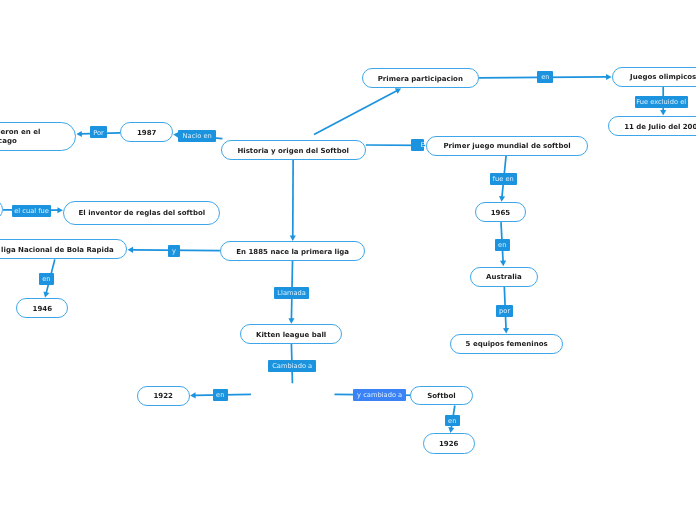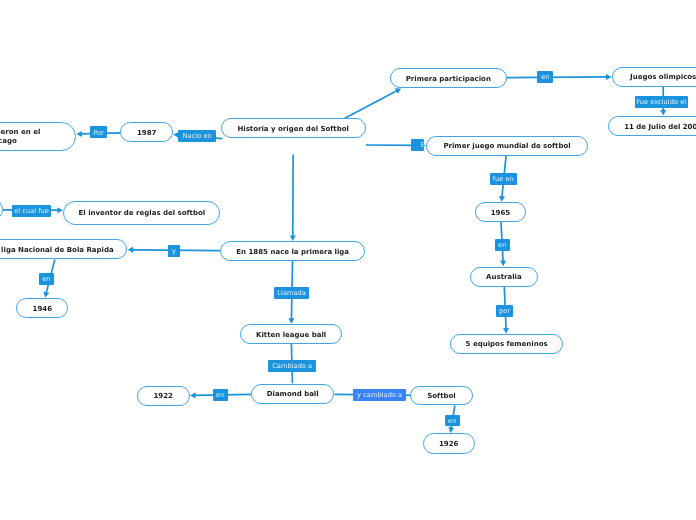--- a/index.html
+++ b/index.html
@@ -96,24 +96,24 @@
         <polygon points="450.4331528356196,433.00504702496 448.2925822303208,427.0914645672842 454.3156150997123,428.05742266897903" fill="#1b93de"></polygon>
       </g>
     </svg>
 <div class="node" style="left: -87.4px; top: 199.3px; width: 90.2px; height: 20.6px; border-color: rgb(62, 166, 232); background: rgb(255, 255, 255); color: rgb(28, 28, 28);"></div>
     <div class="node" style="left: -73.7px; top: 121.6px; width: 149.8px; height: 29px; border-color: rgb(62, 166, 232); background: rgb(255, 255, 255); color: rgb(28, 28, 28);">
       <span style="max-width: 86px;">Se escribieron en el Chicago</span>
     </div>
     <div class="node" style="left: 120.2px; top: 122px; width: 52.9px; height: 20.4px; border-color: rgb(62, 166, 232); background: rgb(255, 255, 255); color: rgb(28, 28, 28);">
       <span>1987</span>
     </div>
-    <div class="node" style="left: 220.5px; top: 118px; width: 145.4px; height: 19.9px; border-color: rgb(62, 166, 232); background: rgb(255, 255, 255); color: rgb(28, 28, 28); text-align: right;">
+    <div class="node" style="left: 220.5px; top: 140px; width: 145.4px; height: 19.9px; border-color: rgb(62, 166, 232); background: rgb(255, 255, 255); color: rgb(28, 28, 28); text-align: right;">
       <span>Historia y origen del Softbol</span>
     </div>
-    <div class="node" style="left: 361.5px; top: 68.2px; width: 117.6px; height: 20px; border-color: rgb(62, 166, 232); background: rgb(255, 255, 255); color: rgb(28, 28, 28); margin-left: 28px;">
+    <div class="node" style="left: 361.5px; top: 68.2px; width: 117.6px; height: 20px; border-color: rgb(62, 166, 232); background: rgb(255, 255, 255); color: rgb(28, 28, 28);">
       <span>Primera participacion</span>
     </div>
     <div class="node" style="left: 612px; top: 66.5px; width: 102.4px; height: 20.2px; border-color: rgb(62, 166, 232); background: rgb(255, 255, 255); color: rgb(28, 28, 28);">
       <span>Juegos olimpicos</span>
     </div>
     <div class="node" style="left: 607.6px; top: 115.8px; width: 111.2px; height: 20.3px; border-color: rgb(62, 166, 232); background: rgb(255, 255, 255); color: rgb(28, 28, 28);">
       <span>11 de Julio del 2005</span>
     </div>
     <div class="node" style="left: 426.1px; top: 136px; width: 161.9px; height: 19.8px; border-color: rgb(62, 166, 232); background: rgb(255, 255, 255); color: rgb(28, 28, 28);">
       <span>Primer juego mundial de softbol</span>
@@ -134,23 +134,20 @@
       <span>liga Nacional de Bola Rapida</span>
     </div>
     <div class="node" style="left: 16.4px; top: 297.9px; width: 51.9px; height: 20.2px; border-color: rgb(62, 166, 232); background: rgb(255, 255, 255); color: rgb(28, 28, 28);">
       <span>1946</span>
     </div>
     <div class="node" style="left: 219.9px; top: 241.3px; width: 145.6px; height: 19.6px; border-color: rgb(62, 166, 232); background: rgb(255, 255, 255); color: rgb(28, 28, 28);">
       <span>En 1885 nace la primera liga</span>
     </div>
     <div class="node" style="left: 240.1px; top: 324.1px; width: 102.1px; height: 19.7px; border-color: rgb(62, 166, 232); background: rgb(255, 255, 255); color: rgb(28, 28, 28);">
       <span>Kitten league ball</span>
-    </div>
-    <div class="node" style="left: 250.9px; top: 383.6px; width: 83.6px; height: 20.4px; border-color: rgb(62, 166, 232); background: rgb(255, 255, 255); color: rgb(28, 28, 28);">
-      <span>Diamond ball</span>
     </div>
     <div class="node" style="left: 136.7px; top: 385.6px; width: 53px; height: 20.5px; border-color: rgb(62, 166, 232); background: rgb(255, 255, 255); color: rgb(28, 28, 28);">
       <span>1922</span>
     </div>
     <div class="node" style="left: 410px; top: 386.1px; width: 63px; height: 19.4px; border-color: rgb(62, 166, 232); background: rgb(255, 255, 255); color: rgb(28, 28, 28);">
       <span>Softbol</span>
     </div>
     <div class="node" style="left: 422.8px; top: 433.4px; width: 51.9px; height: 20.2px; border-color: rgb(62, 166, 232); background: rgb(255, 255, 255); color: rgb(28, 28, 28);">
       <span>1926</span>
     </div>

